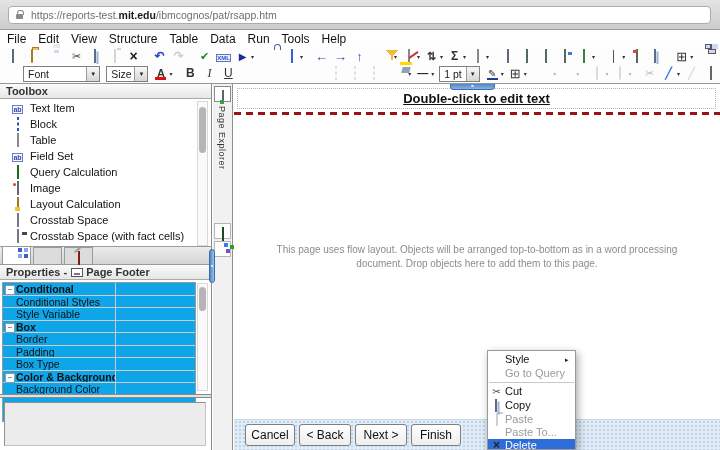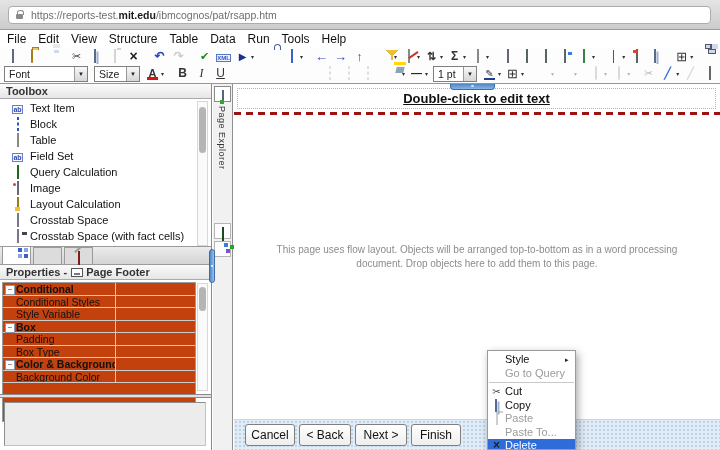--- a/index.html
+++ b/index.html
@@ -23,21 +23,21 @@
   #menubar { position:absolute; left:0; top:31px; width:720px; height:16px;
     background:#fff; font-size:12px; color:#111; white-space:nowrap; }
   .menu-item { display:inline-block; padding:0 6px; line-height:16px; }
   .menu-item:first-child { padding-left:7px; }
 
   
   #tb1 { position:absolute; left:0; top:47px; width:720px; height:17px;
     background:#fdfdfd; white-space:nowrap; padding-left:3px; }
   #tb2 { position:absolute; left:0; top:64px; width:720px; height:20px;
     background:#fdfdfd; border-bottom:1px solid #969696; white-space:nowrap;
-    padding-left:1px; display:flex; align-items:center; }
+    padding-left:20px; display:flex; align-items:center; }
   .tbtn { display:inline-flex; align-items:center; height:16px; padding:0 1px;
     margin:0 1px; vertical-align:middle; }
   .tbtn.disabled { opacity:.35; filter:grayscale(1); }
   .tsep { display:inline-block; width:7px; height:1px; }
   .caret { font-size:6px; color:#333; margin-left:1px; }
   .ic { display:inline-block; width:15px; height:15px; position:relative;
     text-align:center; line-height:15px; font-size:11px; color:#333; }
 
   .cselect { display:inline-flex; height:16px; border:1px solid #7f7f7f;
     background:#fff; margin:0 3px; vertical-align:middle; align-items:stretch; }
@@ -170,21 +170,21 @@
   #tbx-thumb  { left:199px; top:23px; height:46px; }
   #toolbox-tabs { position:absolute; left:0; top:162px; width:211px; height:19px;
     background:linear-gradient(#ececec,#d4d4d4); border-top:1px solid #9a9a9a;
     border-bottom:1px solid #9a9a9a; display:flex; align-items:flex-end; padding-left:2px; }
   .tbx-tab { width:29px; height:17px; border:1px solid #9a9a9a; border-bottom:none;
     background:#dcdcdc; margin-right:2px; text-align:center; }
   .tbx-tab.active { background:#fff; height:18px; }
   .tbx-tab .ic { width:100%; height:15px; line-height:15px; }
   #props-title { top:181px; }
   #props-table { position:absolute; left:2px; top:198px; width:194px; height:140px;
-    border:1px solid #9a9a9a; overflow:hidden; background:#c2410c; }
+    border:1px solid #9a9a9a; overflow:hidden; background:#0ea5e9; }
   .prow { display:flex; height:12.5px; border-bottom:1px solid #ccc; font-size:10.5px;
     line-height:12px; color:#111; }
   .prow .pexp { width:13px; flex:none; position:relative; }
   .prow.group .pexp::before { content:"−"; position:absolute; left:2px; top:2px; width:8px; height:8px;
     border:1px solid #8a9aaa; background:#fff; font-size:8px; line-height:7px; text-align:center; color:#445; }
   .prow .plabel { flex:1; overflow:hidden; white-space:nowrap; }
   .prow.group .plabel { font-weight:bold; }
   .prow .pval { width:80px; flex:none; border-left:1px solid #ccc; }
   #prop-scroll { left:197px; top:199px; height:108px; }
   #prop-thumb  { left:199px; top:203px; height:24px; }
@@ -234,21 +234,21 @@
 
   
   #ctxmenu { position:absolute; left:487px; top:350px; width:89px; height:100px;
     background:#fff; border:1px solid #9a9a9a; box-shadow:2px 3px 8px rgba(0,0,0,.35);
     z-index:50; font-size:11px; color:#111; padding-top:2px; overflow:hidden; }
   .cm-item { display:flex; align-items:center; height:13.5px; line-height:13px; }
   .cm-item .cm-ic { width:17px; flex:none; text-align:center; }
   .cm-item .cm-ic .ic { width:13px; height:12px; line-height:12px; font-size:10px; }
   .cm-item .cm-label { flex:1; }
   .cm-item .cm-sub { width:10px; flex:none; font-size:7px; color:#222; }
-  .cm-item.disabled { color:#9b9b9b; }
+  .cm-item.disabled { color:#9b9b9b;align-items:flex-end; }
   .cm-item.disabled .ic { opacity:.4; filter:grayscale(1); }
   .cm-item.selected { background:#2e6cd9; color:#fff; }
   .cm-sep { height:1px; background:#c9c9c9; margin:2px 1px; }
 </style>
 </head>
 <body>
 
 <div id="chrome">
   <div id="urlbar">
     <span class="urllock"></span>
@@ -498,20 +498,25 @@
         <span class="pval"></span>
       </div>
       <div class="prow">
         <span class="pexp"></span>
         <span class="plabel">Style Variable</span>
         <span class="pval"></span>
       </div>
       <div class="prow group">
         <span class="pexp"></span>
         <span class="plabel">Box</span>
+        <span class="pval"></span>
+      </div>
+      <div class="prow">
+        <span class="pexp"></span>
+        <span class="plabel">Border</span>
         <span class="pval"></span>
       </div>
       <div class="prow">
         <span class="pexp"></span>
         <span class="plabel">Padding</span>
         <span class="pval"></span>
       </div>
       <div class="prow">
         <span class="pexp"></span>
         <span class="plabel">Box Type</span>

